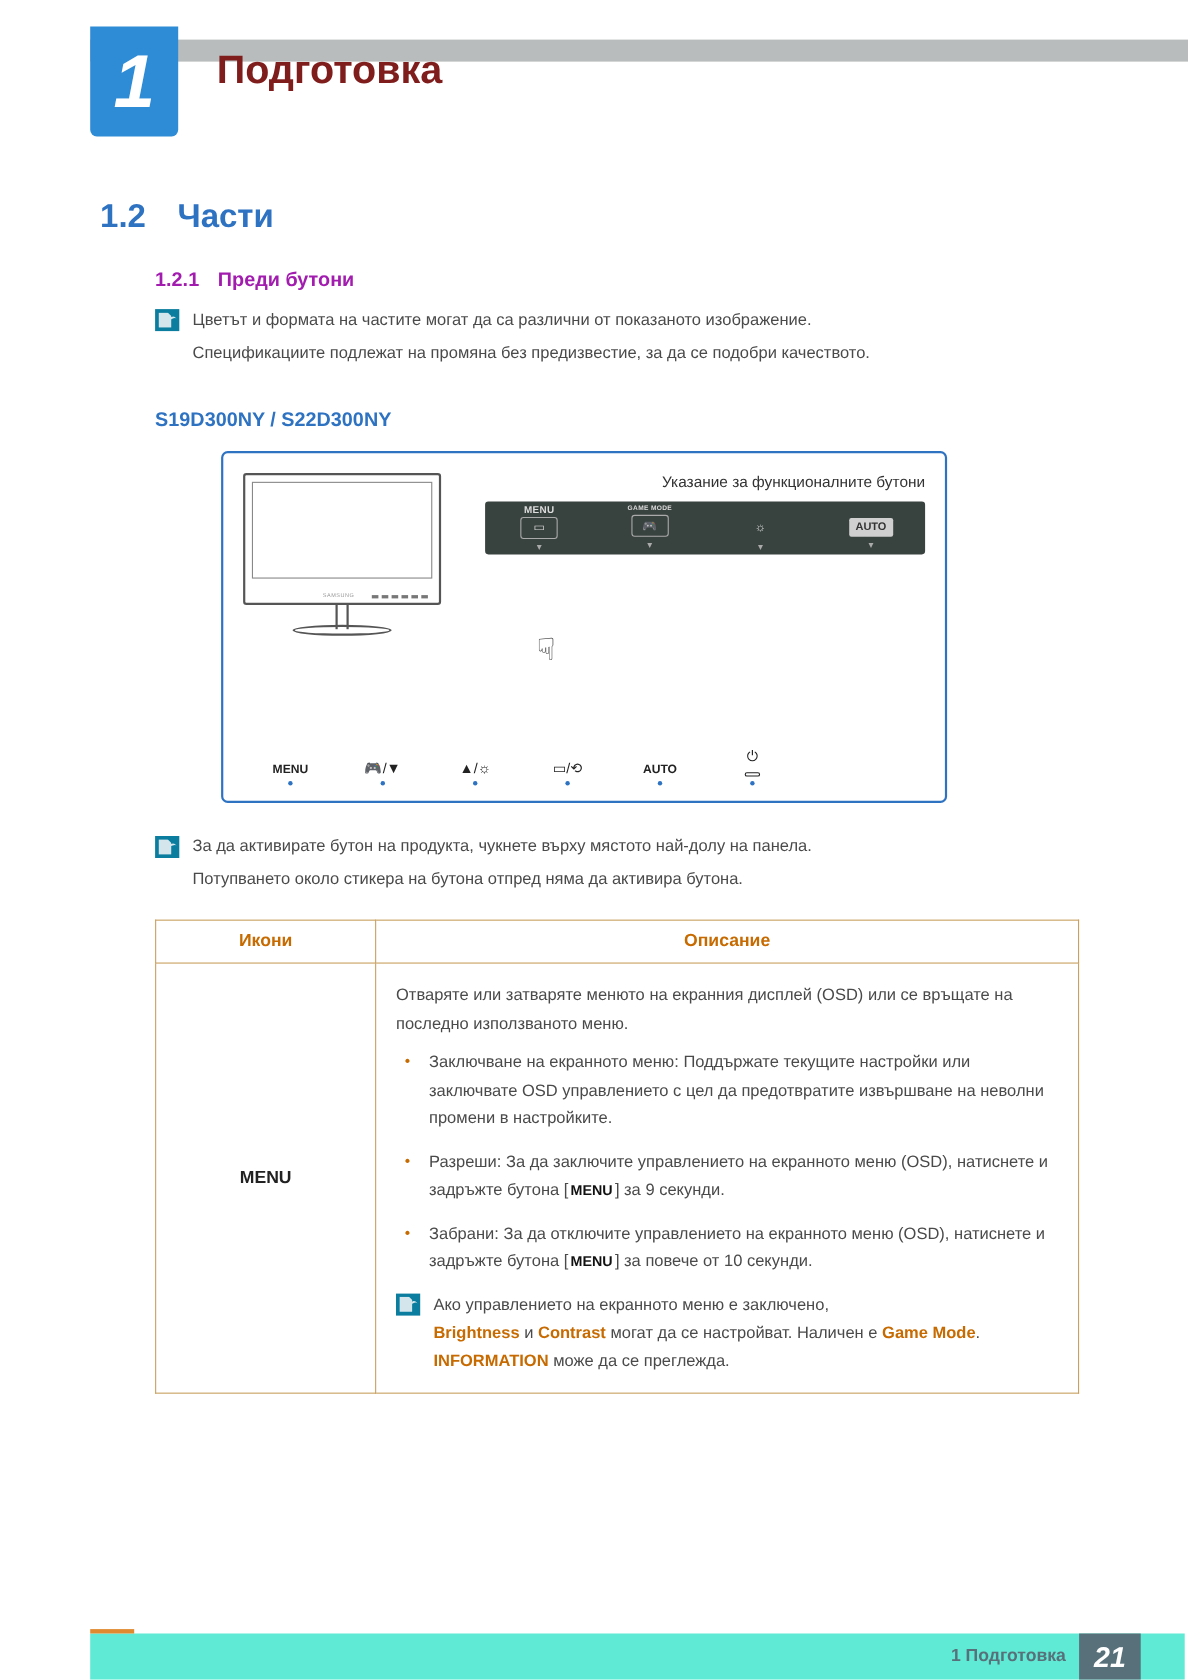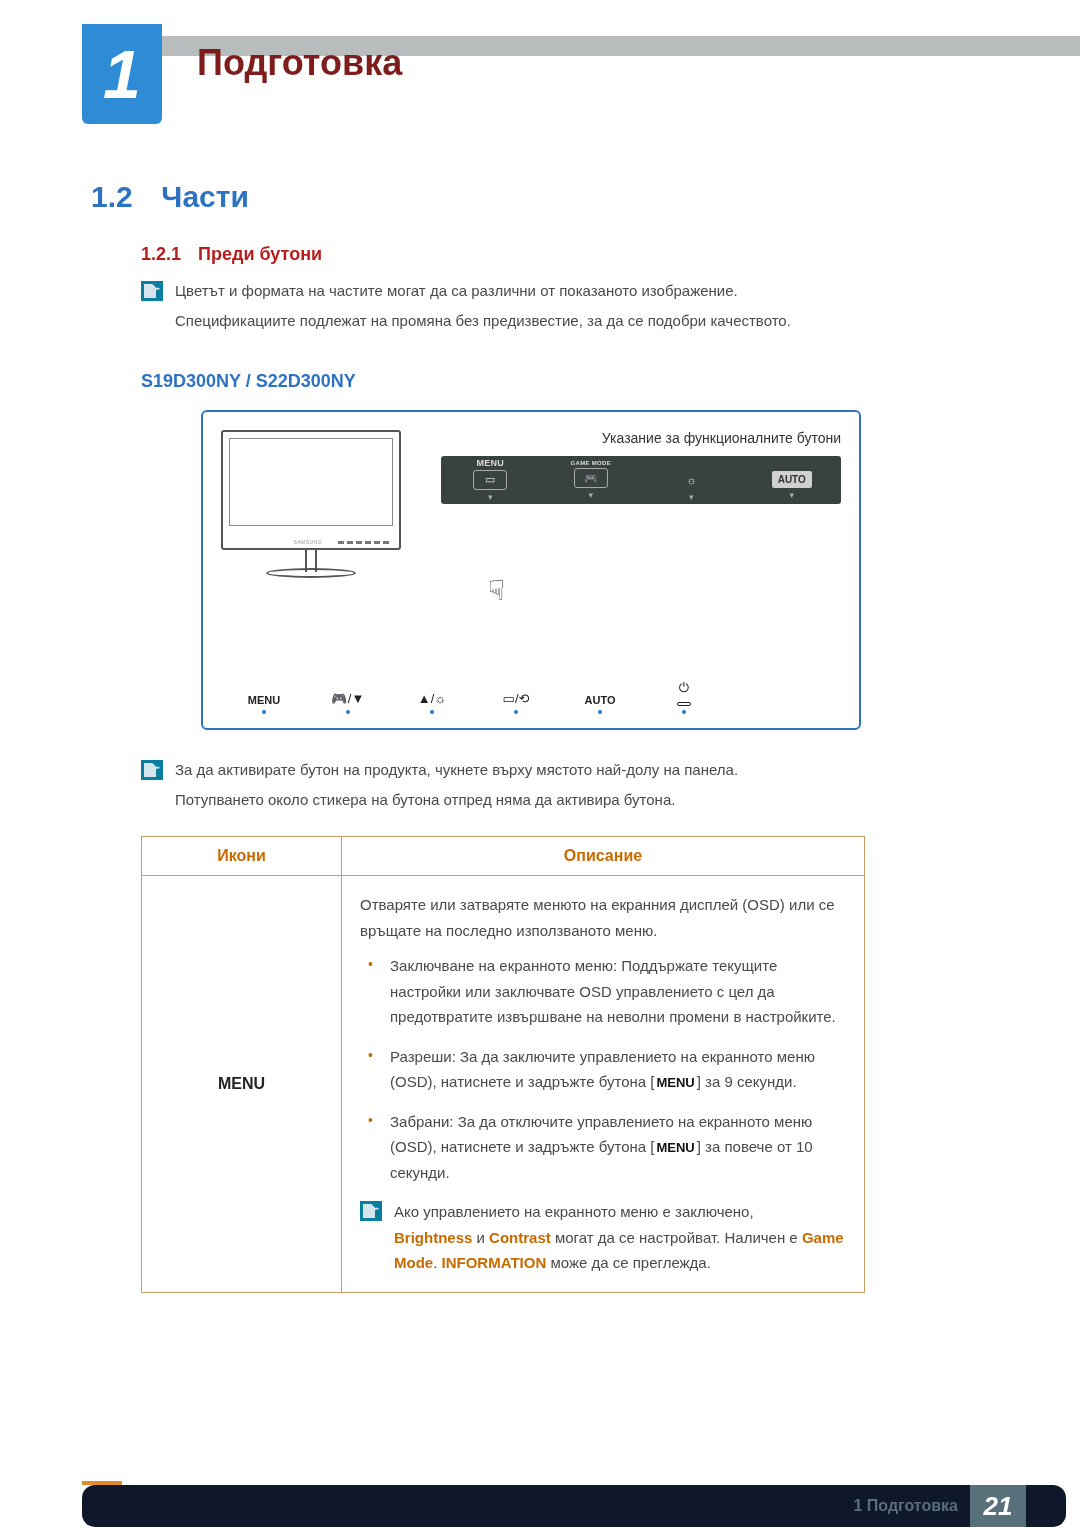--- a/index.html
+++ b/index.html
@@ -50,21 +50,21 @@
     right: 70px;
   }
   .sec-h2 {
     color: #2e72c2;
     font-size: 30px;
     font-weight: bold;
     margin-bottom: 30px;
   }
   .sec-num { display: inline-block; width: 62px; }
   .sec-h3 {
-    color: #b91c1c;
+    color: #a21caf;
     font-size: 18px;
     font-weight: bold;
     margin-left: 50px;
     margin-bottom: 14px;
   }
   .sec-h3 .num { display: inline-block; width: 52px; }
   .note-row {
     display: flex;
     align-items: flex-start;
     gap: 12px;
@@ -249,21 +249,21 @@
   .bottom-row .dot {
     width: 4px; height: 4px; background: #2e72c2; border-radius: 50%;
   }
   .bottom-row .sym { font-weight: normal; font-size: 13px; }
   .power-sym { border: 1.5px solid #222; border-radius: 2px; width: 14px; height: 4px; display: block; margin-top: 2px;}
   .table {
     margin-left: 50px;
     margin-top: 18px;
     border: 1px solid #c9a05f;
     border-collapse: collapse;
-    width: 724px;
+    width: 840px;
   }
   .table th {
     background: #fff;
     color: #c76a00;
     font-weight: bold;
     font-size: 16px;
     padding: 10px 8px;
     border: 1px solid #c9a05f;
     text-align: center;
   }
@@ -307,27 +307,26 @@
   }
   .locked-note {
     display: flex;
     gap: 12px;
     align-items: flex-start;
     margin-top: 6px;
   }
   .orange { color: #c76a00; font-weight: bold; }
   .footer {
     position: absolute;
-    bottom: 0; left: 82px; right: 14px;
+    bottom: 0; left: 82px; right: 3px;
     height: 42px;
-    background: #0f172a;
+    background: #5eead4;
     display: flex;
     align-items: center;
     justify-content: flex-end;
-    border-radius: 13px;
   }
   .footer-label {
     color: #58707a;
     font-size: 16px;
     font-weight: bold;
     margin-right: 12px;
   }
   .footer-page {
     background: #58707a;
     color: #fff;

